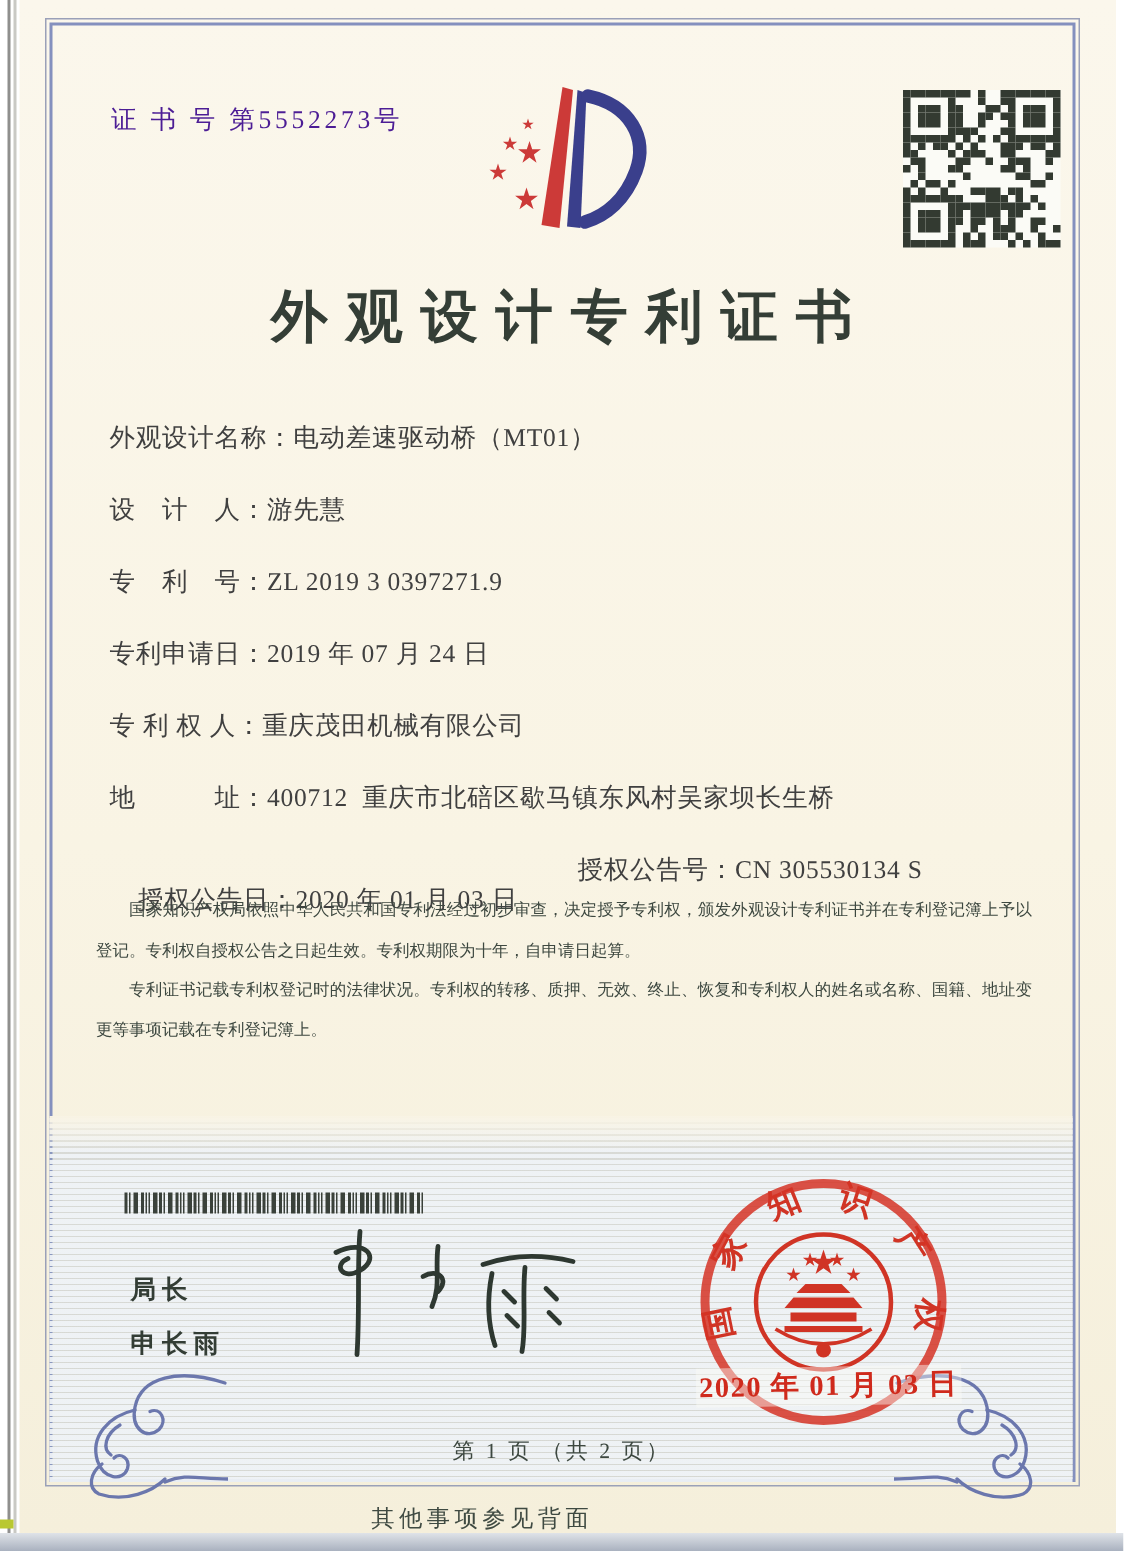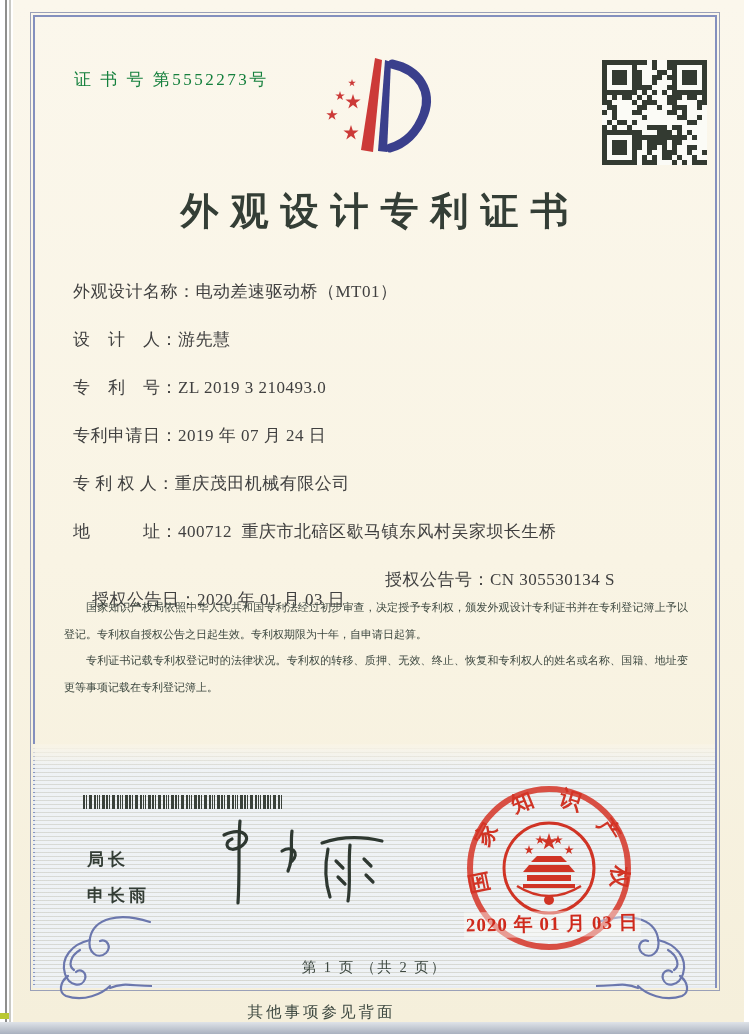--- a/index.html
+++ b/index.html
@@ -12,21 +12,21 @@
     background:linear-gradient(180deg,#fbf7ec 0%,#f9f4e4 55%,#f5efdb 100%);}
   .edge-line-1{position:absolute;left:5px;top:0;width:2px;height:1034px;background:#8f8f8d;}
   .edge-line-2{position:absolute;left:9px;top:0;width:2px;height:1030px;background:#c9c9c4;}
   .bottom-band{position:absolute;left:0;bottom:0;width:749px;height:12px;
     background:linear-gradient(180deg,#dfe3e8,#a9b1bf);}
   .speck{position:absolute;left:0;top:1013px;width:9px;height:6px;background:#b9c832;}
 
   .frame{position:absolute;left:30px;top:12px;width:688px;height:977px;border:1px solid #9aa0b8;}
   .frame-inner{position:absolute;inset:2px;border:2px solid #8490be;}
 
-  .cert-no{position:absolute;left:74px;top:68px;font-size:17px;letter-spacing:2.5px;color:#15803d;}
+  .cert-no{position:absolute;left:74px;top:68px;font-size:17px;letter-spacing:2.5px;color:#4c1d95;}
 
   .logo{position:absolute;left:318px;top:46px;}
   .qr{position:absolute;left:602px;top:60px;width:105px;height:105px;background:#fbfbf6;
     display:grid;grid-template-columns:repeat(21,1fr);grid-template-rows:repeat(21,1fr);}
   .qr .qd{background:#333a31;}
 
   .title{position:absolute;left:0;top:186px;width:749px;text-align:center;
     font-size:38px;font-weight:700;letter-spacing:12px;text-indent:12px;color:#343e36;}
 
   .fields{position:absolute;left:73px;top:280px;width:624px;font-size:17px;color:#404040;}
@@ -535,21 +535,21 @@
     <div class="qd"></div>
     <div class="qd"></div>
     <div class="qd"></div>
   </div>
 
 <div class="title">外观设计专利证书</div>
 
 <div class="fields">
   <div class="frow"><span>外观设计名称：</span><span>电动差速驱动桥（MT01）</span></div>
   <div class="frow"><span>设　计　人：</span><span>游先慧</span></div>
-  <div class="frow"><span>专　利　号：</span><span>ZL 2019 3 210493.0</span></div>
+  <div class="frow"><span>专　利　号：</span><span>ZL 2019 3 0397271.9</span></div>
   <div class="frow"><span>专利申请日：</span><span>2019 年 07 月 24 日</span></div>
   <div class="frow"><span>专 利 权 人：</span><span>重庆茂田机械有限公司</span></div>
   <div class="frow"><span>地　　　址：</span><span>400712  重庆市北碚区歇马镇东风村吴家坝长生桥</span></div>
   <div class="frow">
     <span>授权公告日：</span><span>2020 年 01 月 03 日</span>
     <span class="grant-no"><span>授权公告号：</span><span>CN 305530134 S</span></span>
   </div>
 </div>
 
 <div class="paras">

